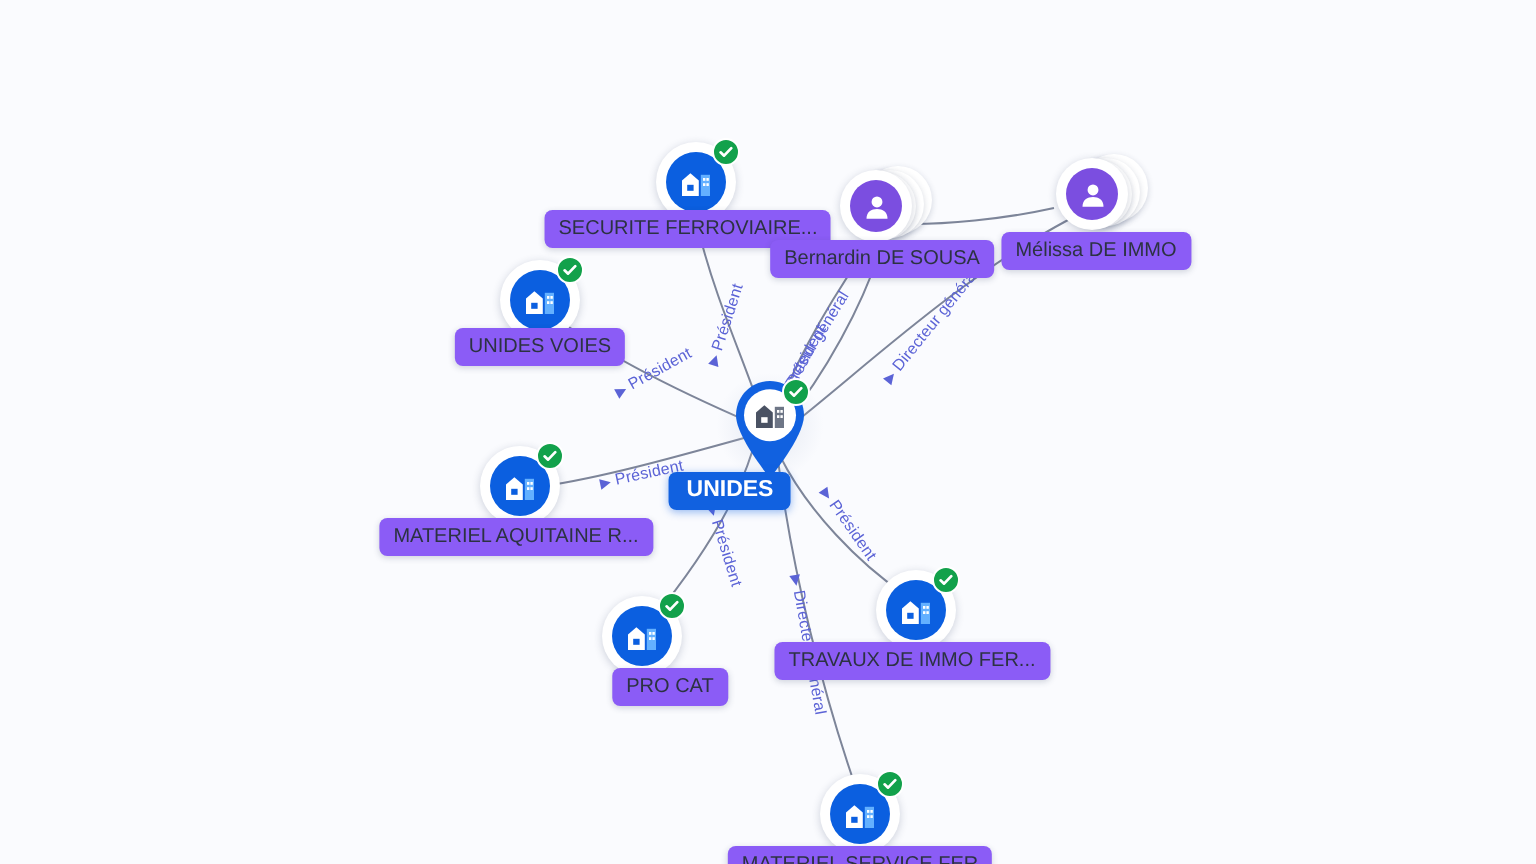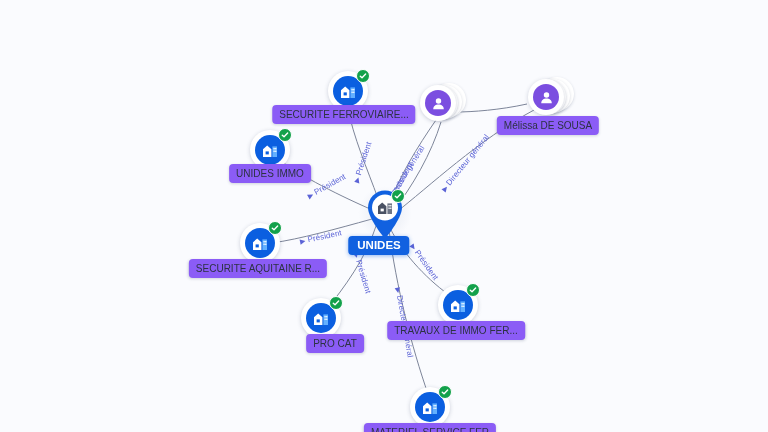--- a/index.html
+++ b/index.html
@@ -204,21 +204,21 @@
           <rect x="14.2" y="8.6" width="1.2" height="1.4" fill="#ffffff"></rect>
         </svg>
       </div>
       <span class="check">
         <svg width="8" height="8" viewBox="0 0 10 10">
             <path d="M1.6 5.2 L3.8 7.3 L8.3 2.6" fill="none" stroke="#ffffff" stroke-width="1.7" stroke-linecap="round" stroke-linejoin="round"></path>
           </svg>
       </span>
     </div>
   </div>
-  <div class="lbl" style="left:270px;top:164px;">UNIDES IMMO</div>
+  <div class="lbl" style="left:270px;top:164px;">UNIDES VOIES</div>
 
   <div class="node company" style="left:260px;top:243px;">
     <div class="disc">
       <div class="ico">
         <svg width="18" height="16" viewBox="0 0 18 16" aria-hidden="true">
           <path d="M2 15 L2 7.2 L6.2 3.6 L10.4 7.2 L10.4 15 Z" fill="#ffffff"></path>
           <rect x="4.6" y="9.4" width="3.2" height="3" fill="#0b5fe0"></rect>
           <rect x="11.4" y="4.4" width="4.6" height="10.6" fill="#63b0ff"></rect>
           <rect x="12.5" y="6" width="1.2" height="1.4" fill="#ffffff"></rect>
           <rect x="14.2" y="6" width="1.2" height="1.4" fill="#ffffff"></rect>
@@ -226,21 +226,21 @@
           <rect x="14.2" y="8.6" width="1.2" height="1.4" fill="#ffffff"></rect>
         </svg>
       </div>
       <span class="check">
         <svg width="8" height="8" viewBox="0 0 10 10">
             <path d="M1.6 5.2 L3.8 7.3 L8.3 2.6" fill="none" stroke="#ffffff" stroke-width="1.7" stroke-linecap="round" stroke-linejoin="round"></path>
           </svg>
       </span>
     </div>
   </div>
-  <div class="lbl" style="left:258px;top:259px;">SECURITE AQUITAINE R...</div>
+  <div class="lbl" style="left:258px;top:259px;">MATERIEL AQUITAINE R...</div>
 
   <div class="node company" style="left:321px;top:318px;">
     <div class="disc">
       <div class="ico">
         <svg width="18" height="16" viewBox="0 0 18 16" aria-hidden="true">
           <path d="M2 15 L2 7.2 L6.2 3.6 L10.4 7.2 L10.4 15 Z" fill="#ffffff"></path>
           <rect x="4.6" y="9.4" width="3.2" height="3" fill="#0b5fe0"></rect>
           <rect x="11.4" y="4.4" width="4.6" height="10.6" fill="#63b0ff"></rect>
           <rect x="12.5" y="6" width="1.2" height="1.4" fill="#ffffff"></rect>
           <rect x="14.2" y="6" width="1.2" height="1.4" fill="#ffffff"></rect>
@@ -309,37 +309,38 @@
       <div class="front">
         <div class="pdisc">
           <svg width="15" height="15" viewBox="0 0 16 16" aria-hidden="true">
             <circle cx="8" cy="5.3" r="2.9" fill="#ffffff"></circle>
             <path d="M2.4 14.2 C2.4 10.6 5 9.1 8 9.1 C11 9.1 13.6 10.6 13.6 14.2 Z" fill="#ffffff"></path>
           </svg>
         </div>
       </div>
     </div>
   </div>
+  <div class="lbl" style="left:441px;top:120px;">Bernardin DE SOUSA</div>
 
   <div class="node person" style="left:551px;top:97px;">
     <div class="stack">
       <div class="card c3"></div>
       <div class="card c2"></div>
       <div class="card c1"></div>
       <div class="front">
         <div class="pdisc">
           <svg width="15" height="15" viewBox="0 0 16 16" aria-hidden="true">
             <circle cx="8" cy="5.3" r="2.9" fill="#ffffff"></circle>
             <path d="M2.4 14.2 C2.4 10.6 5 9.1 8 9.1 C11 9.1 13.6 10.6 13.6 14.2 Z" fill="#ffffff"></path>
           </svg>
         </div>
       </div>
     </div>
   </div>
-  <div class="lbl" style="left:548px;top:116px;">Mélissa DE SOUSA</div>
+  <div class="lbl" style="left:548px;top:116px;">Mélissa DE IMMO</div>
 
   <div class="pin-wrap" style="left:385px;top:214px;">
     <div class="pin-halo"></div>
     <div class="pin">
       <svg width="42" height="52" viewBox="0 0 42 52" aria-hidden="true">
         <path d="M21 51 C21 51 4 30.5 4 19.8 C4 10.1 11.6 2.5 21 2.5 C30.4 2.5 38 10.1 38 19.8 C38 30.5 21 51 21 51 Z" fill="#1161e0"></path>
         <circle cx="21" cy="19.6" r="13" fill="#ffffff"></circle>
       </svg>
       <span style="position:absolute;left:12px;top:11px;">
         <svg width="18" height="16" viewBox="0 0 18 16" aria-hidden="true">
@@ -352,15 +353,15 @@
           <rect x="14.2" y="8.6" width="1.2" height="1.4" fill="#ffffff"></rect>
         </svg>
       </span>
       <span class="check">
         <svg width="8" height="8" viewBox="0 0 10 10">
             <path d="M1.6 5.2 L3.8 7.3 L8.3 2.6" fill="none" stroke="#ffffff" stroke-width="1.7" stroke-linecap="round" stroke-linejoin="round"></path>
           </svg>
       </span>
     </div>
   </div>
-  <div class="lbl primary" style="left:379px;top:236px;">UNIDES</div>
+  <div class="lbl primary" style="left:365px;top:236px;">UNIDES</div>
 
 </div>
 
 </body></html>

